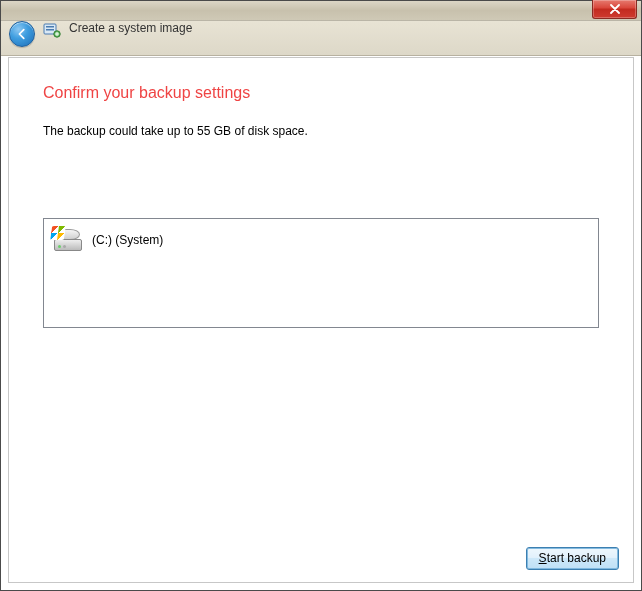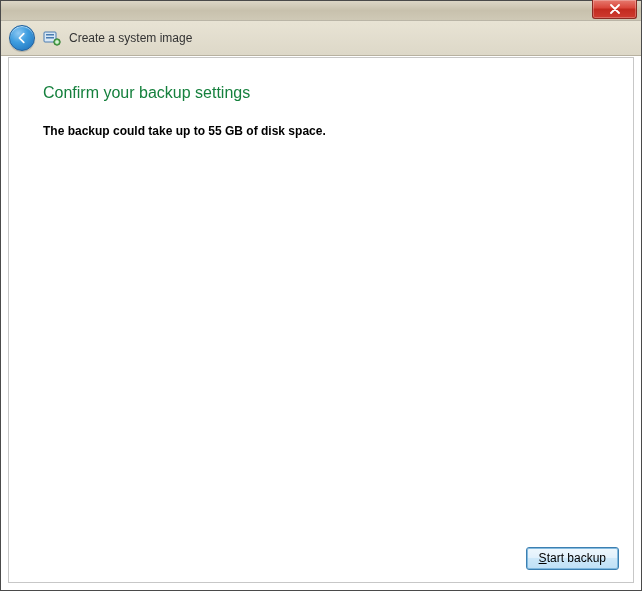--- a/index.html
+++ b/index.html
@@ -35,21 +35,20 @@
     display: flex; align-items: center; justify-content: center;
     color: #fff;
     box-shadow: inset 0 0 0 1px rgba(255,255,255,0.25);
   }
   .close-btn svg { width: 12px; height: 10px; }
   .navbar {
     height: 35px;
     background: linear-gradient(to bottom, #e8e3d4 0%, #ddd8c8 100%);
     border-bottom: 1px solid #b7b1a0;
     display: flex;
-    align-items: center;
     padding: 0 8px;
     gap: 8px;
   }
   .back-btn {
     width: 26px; height: 26px;
     border-radius: 50%;
     background: radial-gradient(circle at 35% 30%, #8ec8f2 0%, #3f9ee0 40%, #1b6bb5 100%);
     border: 1px solid #1b5e9e;
     display: flex; align-items: center; justify-content: center;
     box-shadow: inset 0 1px 1px rgba(255,255,255,0.6), 0 1px 1px rgba(0,0,0,0.2);
@@ -66,21 +65,21 @@
   .content-wrap {
     position: absolute;
     left: 7px; right: 7px; top: 56px; bottom: 7px;
     border: 1px solid #c7c7c7;
     background: #fff;
   }
   .content {
     padding: 26px 34px 0 34px;
   }
   .heading {
-    color: #15803d;
+    color: #ef4444;
     font-size: 16px;
     font-weight: normal;
     margin: 0 0 22px 0;
   }
   .label1 {
     color: #000;
     margin-bottom: 12px;
   }
   .loc-row {
     display: flex; align-items: center;
@@ -121,21 +120,20 @@
       linear-gradient(135deg, #7fba00 0 50%, transparent 50%) 7px 0/7px 7px no-repeat,
       linear-gradient(135deg, #00a4ef 0 50%, transparent 50%) 0 7px/7px 7px no-repeat,
       linear-gradient(135deg, #ffb900 0 50%, transparent 50%) 7px 7px/7px 7px no-repeat,
       #fff;
     border-radius: 2px;
     transform: skewX(-8deg);
   }
   .size-text {
     color: #000;
     margin-bottom: 80px;
-    font-weight: bold;
   }
   .drives-label {
     color: #000;
     margin-bottom: 8px;
   }
   .drives-box {
     border: 1px solid #828790;
     height: 110px;
     padding: 8px 10px;
     overflow: auto;
@@ -206,20 +204,30 @@
 
   <div class="content-wrap">
     <div class="content">
       <h1 class="heading">Confirm your backup settings</h1>
 
 
 
       <div class="size-text">The backup could take up to 55 GB of disk space.</div>
 
 
+      <div class="drives-box">
+        <div class="drive-row">
+          <div class="drive-icon with-flag">
+            <div class="platter"></div>
+            <div class="base"></div>
+            <div class="dot"></div>
+          </div>
+          <div>(C:) (System)</div>
+        </div>
+      </div>
     </div>
 
     <div class="footer">
       <button class="btn default">
           <span><span class="mn">S</span>tart backup</span>
         </button>
     </div>
   </div>
 
 </div>

